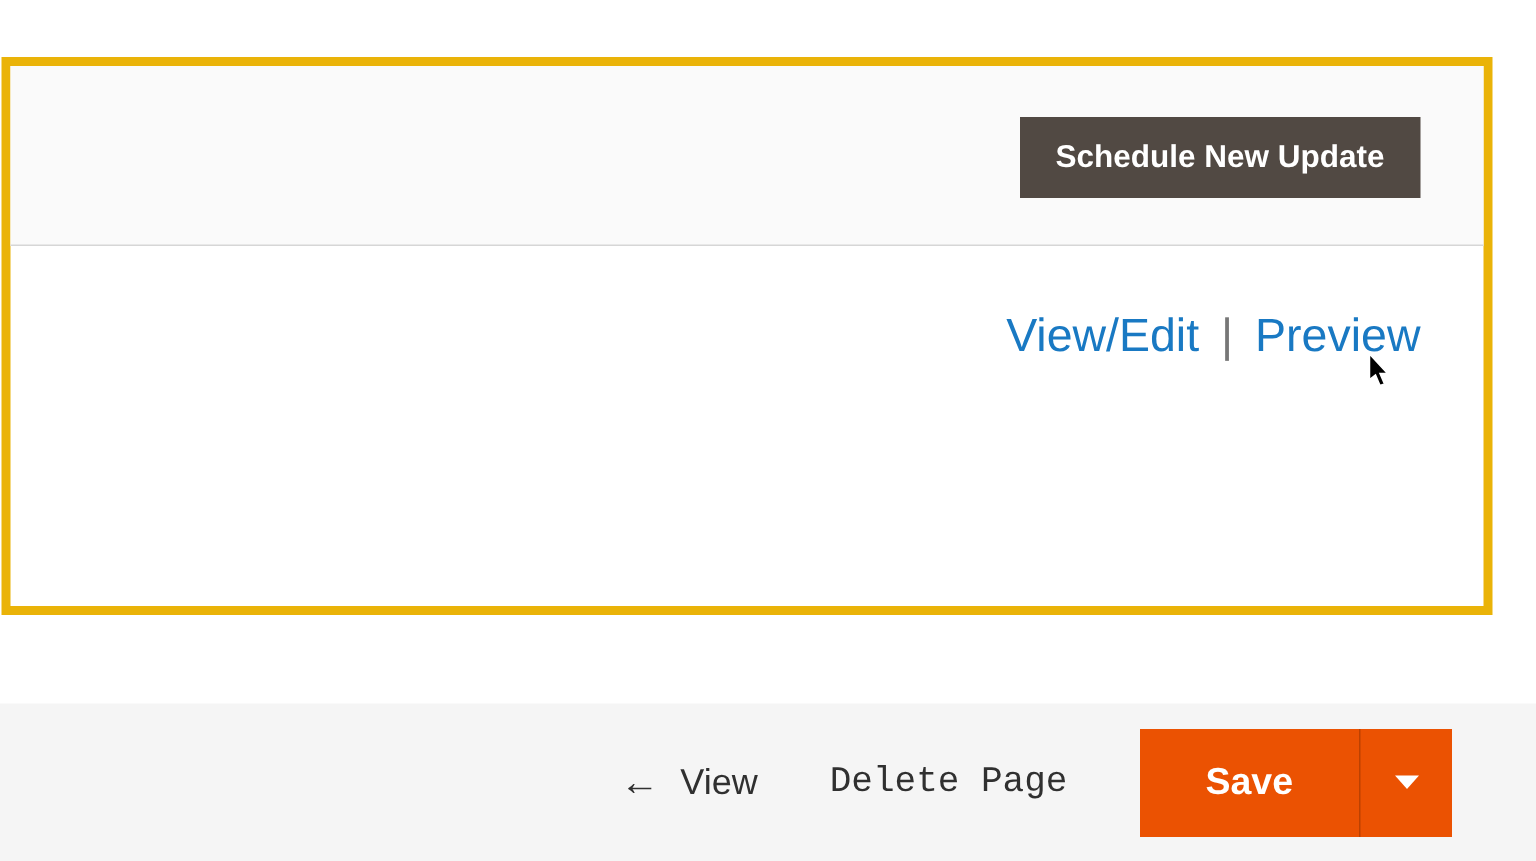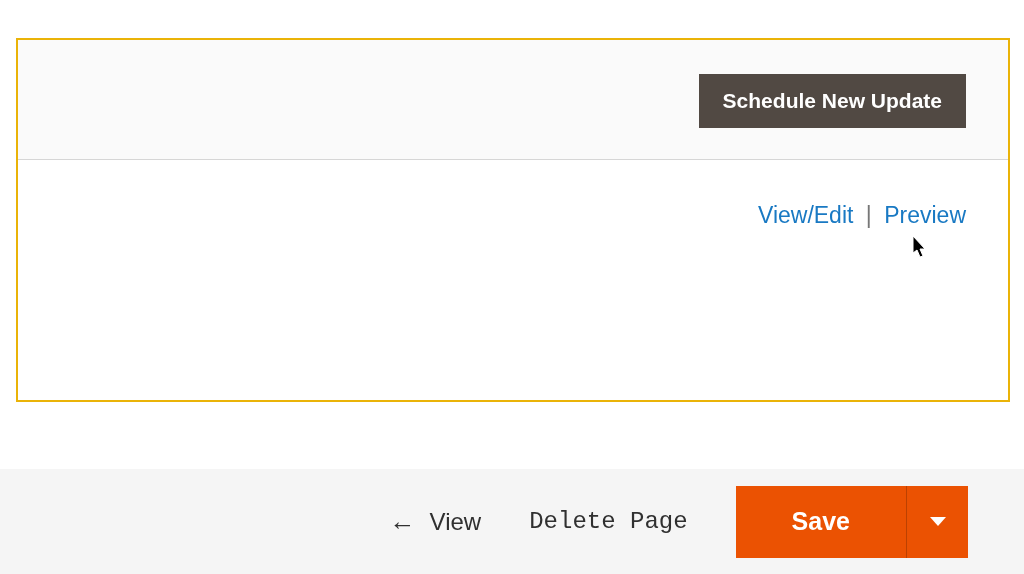--- a/index.html
+++ b/index.html
@@ -7,24 +7,24 @@
       width: 1024px;
       height: 574px;
       font-family: -apple-system, "Helvetica Neue", Helvetica, Arial, sans-serif;
       background: #ffffff;
       overflow: hidden;
       position: relative;
     }
 
     .panel {
       position: absolute;
-      left: 16px;
+      left: 1px;
       top: 38px;
       width: 994px;
-      border: 2px solid #eab308;
+      border: 6px solid #eab308;
       background: #ffffff;
     }
 
     .panel-header {
       height: 120px;
       background: #fafafa;
       border-bottom: 1px solid #d6d6d6;
       position: relative;
     }
 
@@ -43,21 +43,21 @@
 
     .panel-body {
       height: 240px;
       position: relative;
     }
 
     .link-row {
       position: absolute;
       top: 42px;
       right: 42px;
-      font-size: 23px;
+      font-size: 31px;
     }
 
     .link {
       color: #1979c3;
       text-decoration: none;
       cursor: pointer;
     }
 
     .sep {
       color: #777;
@@ -122,21 +122,21 @@
       align-items: stretch;
       height: 72px;
     }
 
     .save-btn {
       background: #eb5202;
       color: #ffffff;
       border: none;
       font-size: 25px;
       font-weight: 600;
-      padding: 0 56px;
+      padding: 0 44px;
       cursor: pointer;
     }
 
     .save-dropdown {
       background: #eb5202;
       border: none;
       border-left: 1px solid rgba(0,0,0,0.2);
       width: 62px;
       cursor: pointer;
       display: flex;

